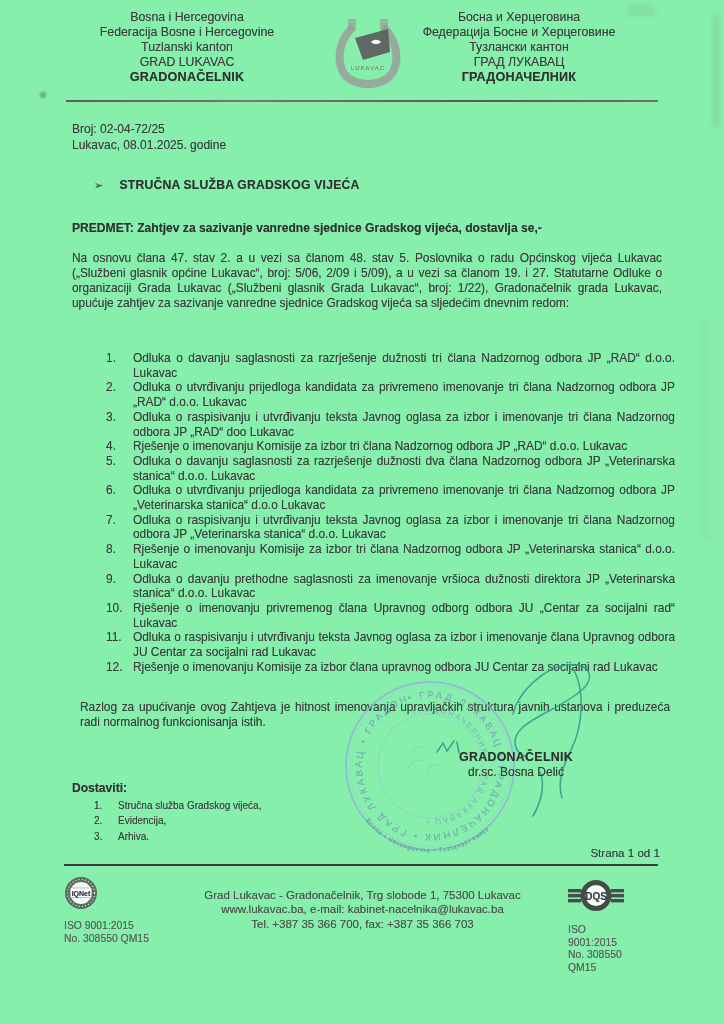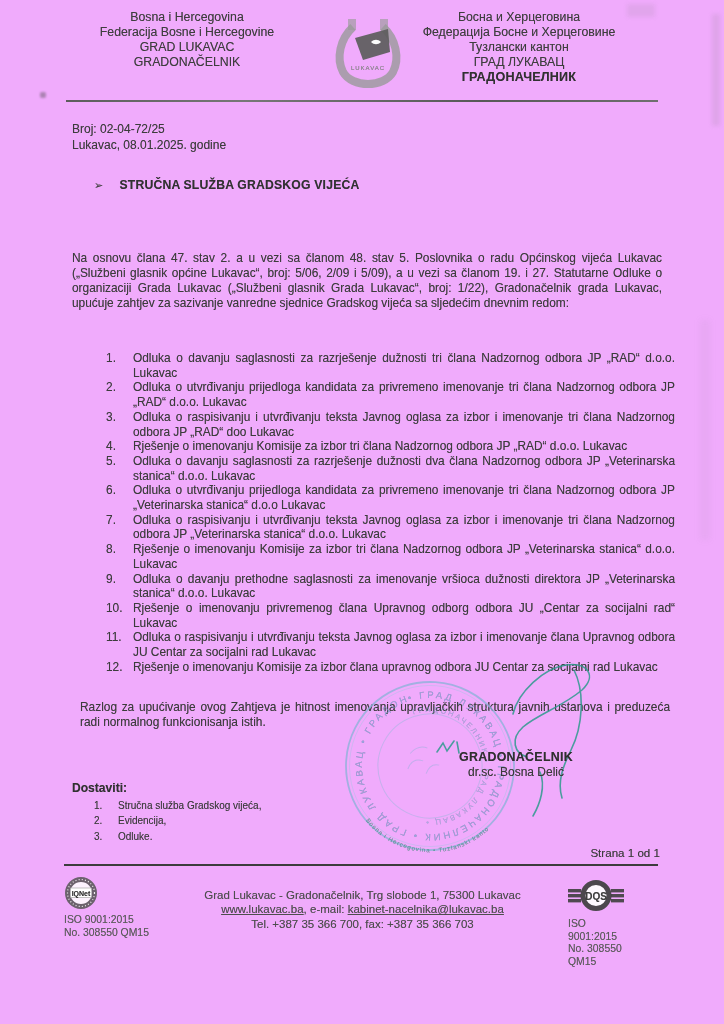--- a/index.html
+++ b/index.html
@@ -3,21 +3,21 @@
 <meta charset="utf-8">
 <style>
   html,body{margin:0;padding:0;}
   body{
     width:724px;height:1024px;overflow:hidden;
     background:#fdfdfb;
     font-family:"Liberation Sans","DejaVu Sans",sans-serif;
     color:#3d3d3d;
     -webkit-font-smoothing:antialiased;
   }
-  .page{position:relative;width:724px;height:1024px;background:#f0abfc;}
+  .page{position:relative;width:724px;height:1024px;background:#86efac;}
   .page *{box-sizing:border-box;}
   .txt{ text-shadow:0 0 .4px rgba(60,60,60,.5); }
 
   
   .letterhead{position:absolute;left:0;top:10px;width:724px;}
   .lh-col{position:absolute;top:0;font-size:12.3px;line-height:15px;text-align:center;color:#3e3e3e;}
   .lh-left{left:62px;width:250px;}
   .lh-right{left:394px;width:250px;}
   .lh-col div:nth-child(5){font-weight:700;color:#313131;font-size:12.6px;letter-spacing:.2px;}
   .lh-emblem{position:absolute;left:331px;top:2px;width:74px;height:84px;}
@@ -57,41 +57,42 @@
   .dist-list li{counter-increment:dist;position:relative;padding-left:24px;
     font-size:10px;line-height:15.3px;color:#3c3c3c;}
   .dist-list li::before{content:counter(dist) ".";position:absolute;left:0;}
 
   .page-indicator{position:absolute;right:64px;top:846px;font-size:11.6px;color:#3c3c3c;}
 
   
   .cert{position:absolute;}
   .cert-left{left:64px;top:876px;width:88px;}
   .cert-right{left:568px;top:876px;width:64px;}
-  .cert-lines{font-size:10.4px;line-height:12.5px;color:#5c5c5c;}
+  .cert-lines{margin-top:6px;font-size:10.4px;line-height:12.5px;color:#5c5c5c;}
   .footer-center{position:absolute;left:170px;top:888px;width:385px;text-align:center;
     font-size:11.5px;line-height:14.3px;color:#4e4e4e;}
-  .flink{text-decoration:underline;}
+  .flink{}
 
   
   .smudge{position:absolute;pointer-events:none;}
   .sm1{left:40px;top:92px;width:6px;height:6px;background:rgba(70,70,70,.4);border-radius:2px;filter:blur(1px);}
   .sm2{left:712px;top:14px;width:8px;height:112px;background:rgba(120,120,120,.14);filter:blur(2px);}
   .sm3{left:627px;top:4px;width:28px;height:13px;background:rgba(120,120,120,.12);filter:blur(2px);}
   .sm4{left:700px;top:320px;width:10px;height:220px;background:rgba(130,130,130,.07);filter:blur(3px);}
 </style>
 </head>
 <body>
 
 <div class="page txt">
 
   <header class="letterhead">
     <div class="lh-col lh-left">
         <div>Bosna i Hercegovina</div>
         <div>Federacija Bosne i Hercegovine</div>
+        <div>Tuzlanski kanton</div>
         <div>GRAD LUKAVAC</div>
         <div>GRADONAČELNIK</div>
       </div>
     <div class="lh-emblem">
       <svg width="74" height="84" viewBox="0 0 74 84">
         <path d="M22,15 C9,27 5,46 12,60 C21,76 53,76 62,60 C69,46 65,27 52,15" fill="none" stroke="#9a9a9a" stroke-width="8" opacity="0.8"></path>
         <rect x="17" y="7" width="8" height="11" fill="#9a9a9a" opacity="0.65"></rect>
         <rect x="49" y="7" width="8" height="11" fill="#9a9a9a" opacity="0.65"></rect>
         <polygon points="24,26 57,17 59,40 32,48" fill="#5c5c5c" opacity="0.92"></polygon>
         <path d="M40,30 c3,-3 7,-3 10,0 c-3,3 -7,3 -10,0" fill="#fbfbfb"></path>
@@ -111,20 +112,21 @@
 
   <div class="meta">
     <div>Broj: 02-04-72/25</div>
     <div>Lukavac, 08.01.2025. godine</div>
   </div>
 
   <div class="recipient">
     <span class="arrow">➢</span><span>STRUČNA SLUŽBA GRADSKOG VIJEĆA</span>
   </div>
 
+  <div class="subject">PREDMET: Zahtjev za sazivanje vanredne sjednice Gradskog vijeća, dostavlja se,-</div>
 
   <p class="intro">Na osnovu člana 47. stav 2. a u vezi sa članom 48. stav 5. Poslovnika o radu Općinskog vijeća Lukavac („Službeni glasnik općine Lukavac“, broj: 5/06, 2/09 i 5/09), a u vezi sa članom 19. i 27. Statutarne Odluke o organizaciji Grada Lukavac („Službeni glasnik Grada Lukavac“, broj: 1/22), Gradonačelnik grada Lukavac, upućuje zahtjev za sazivanje vanredne sjednice Gradskog vijeća sa sljedećim dnevnim redom:</p>
 
   <ol class="agenda">
       <li>Odluka o davanju saglasnosti za razrješenje dužnosti tri člana Nadzornog odbora JP „RAD“ d.o.o. Lukavac</li>
       <li>Odluka o utvrđivanju prijedloga kandidata za privremeno imenovanje tri člana Nadzornog odbora JP „RAD“ d.o.o. Lukavac</li>
       <li>Odluka o raspisivanju i utvrđivanju teksta Javnog oglasa za izbor i imenovanje tri člana Nadzornog odbora JP „RAD“ doo Lukavac</li>
       <li>Rješenje o imenovanju Komisije za izbor tri člana Nadzornog odbora JP „RAD“ d.o.o. Lukavac</li>
       <li>Odluka o davanju saglasnosti za razrješenje dužnosti dva člana Nadzornog odbora JP „Veterinarska stanica“ d.o.o. Lukavac</li>
       <li>Odluka o utvrđivanju prijedloga kandidata za privremeno imenovanje tri člana Nadzornog odbora JP „Veterinarska stanica“ d.o.o Lukavac</li>
@@ -170,21 +172,21 @@
   <div class="sig-block">
     <div class="sig-title">GRADONAČELNIK</div>
     <div class="sig-name">dr.sc. Bosna Delić</div>
   </div>
 
   <div class="distribution">
     <div class="dist-label">Dostaviti:</div>
     <ol class="dist-list">
         <li>Stručna služba Gradskog vijeća,</li>
         <li>Evidencija,</li>
-        <li>Odluke.</li>
+        <li>Arhiva.</li>
       </ol>
   </div>
 
   <div class="page-indicator">Strana 1 od 1</div>
 
   <div class="rule rule-bottom"></div>
 
   <footer>
     <div class="cert cert-left">
       <svg width="34" height="34" viewBox="0 0 34 34">

